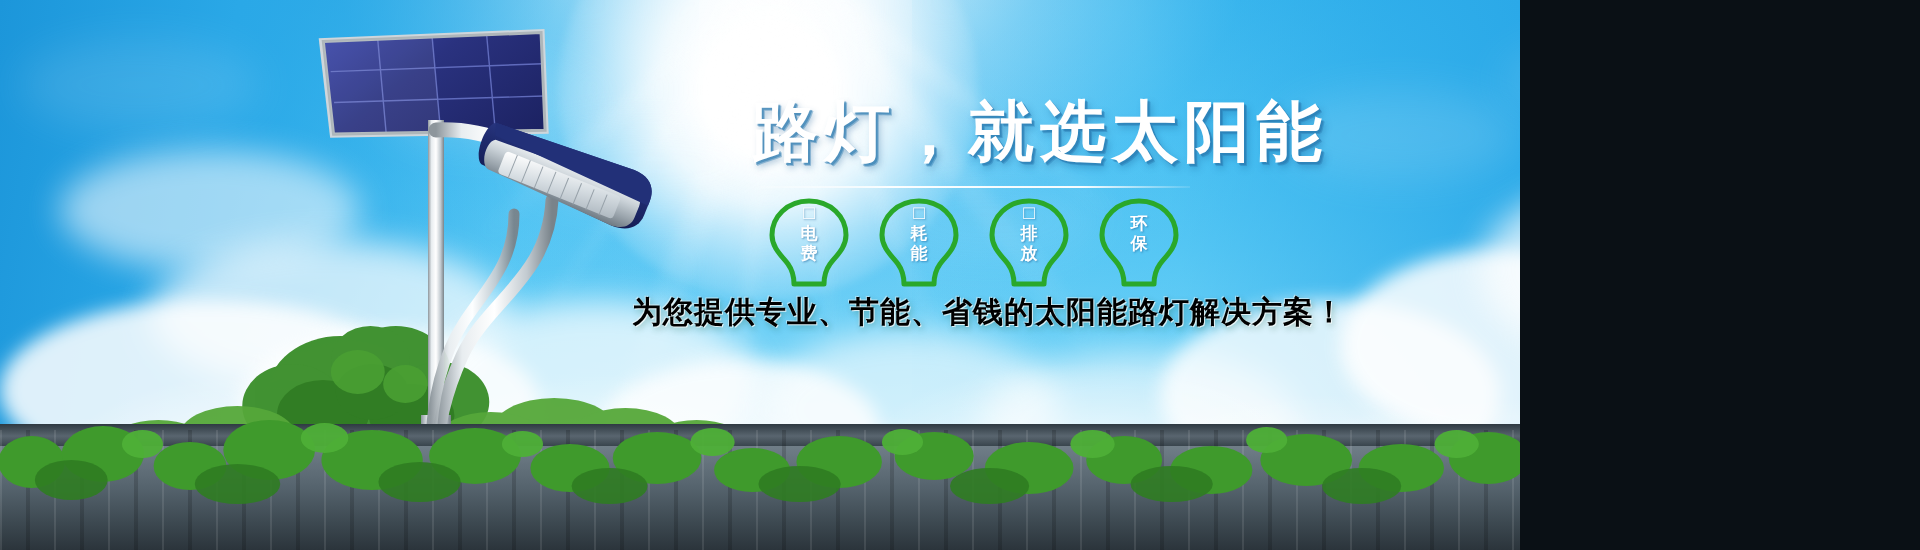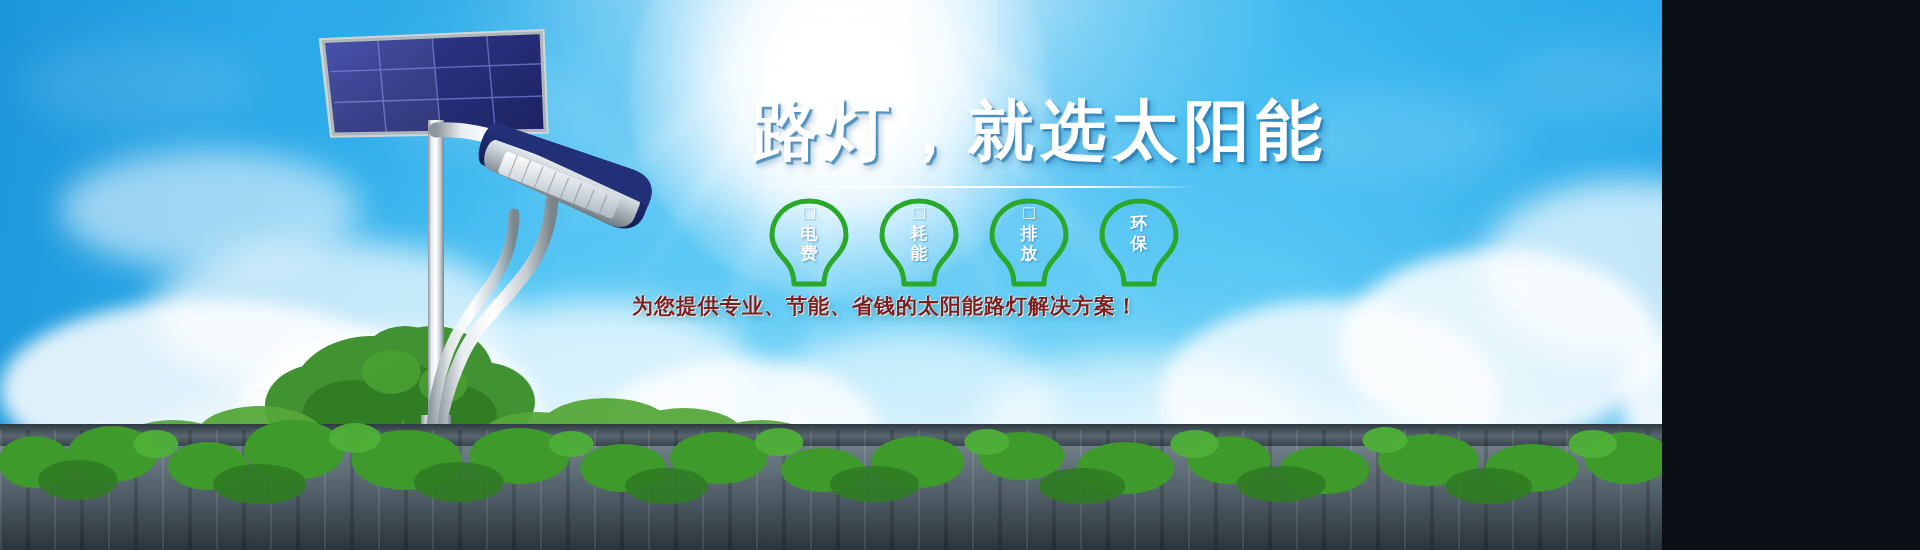--- a/index.html
+++ b/index.html
@@ -3,25 +3,24 @@
 <meta charset="utf-8">
 <title>Solar Street Light Banner</title>
 <style>
   html,body{margin:0;padding:0;}
   body{
     font-family:"Liberation Sans","DejaVu Sans",sans-serif;
     background:#0a1015;
   }
   #banner{
     position:relative;
-    width:1662px;
+    width:1520px;
     height:550px;
     overflow:hidden;
     background:#29b3ef;
-    font-family:Liberation Serif, serif;
   }
 
   
   .sky{
     position:absolute; inset:0;
     background:
       radial-gradient(ellipse 1000px 620px at 52% -10%, rgba(255,255,255,0.97) 0%, rgba(255,255,255,0.80) 12%, rgba(214,240,253,0.55) 26%, rgba(150,214,248,0.12) 46%, rgba(120,200,245,0) 62%),
       linear-gradient(175deg, #1f9fe0 0%, #32b2ec 16%, #4cc0f2 34%, #63cbf5 52%, #7ad5f7 66%, #9adff9 80%, #bfe9fb 92%, #d8f1fc 100%);
   }
   .sky-left{
@@ -111,24 +110,24 @@
   }
   .badge .bzero{
     display:block;
     font-size:19px;
     line-height:22px;
   }
 
   .subline{
     position:absolute;
     left:632px; top:292px;
-    font-size:21px;
+    font-size:30px;
     font-weight:bold;
     letter-spacing:1px;
-    color:#7f1d1d;
+    color:#000000;
     white-space:nowrap;
     text-shadow:
       1px 1px 0 rgba(255,255,255,0.75),
       -1px -1px 0 rgba(255,255,255,0.5),
       2px 3px 6px rgba(20,80,30,0.30);
   }
 
   
   .lamp{ position:absolute; left:300px; top:0; width:420px; height:550px; }
 

